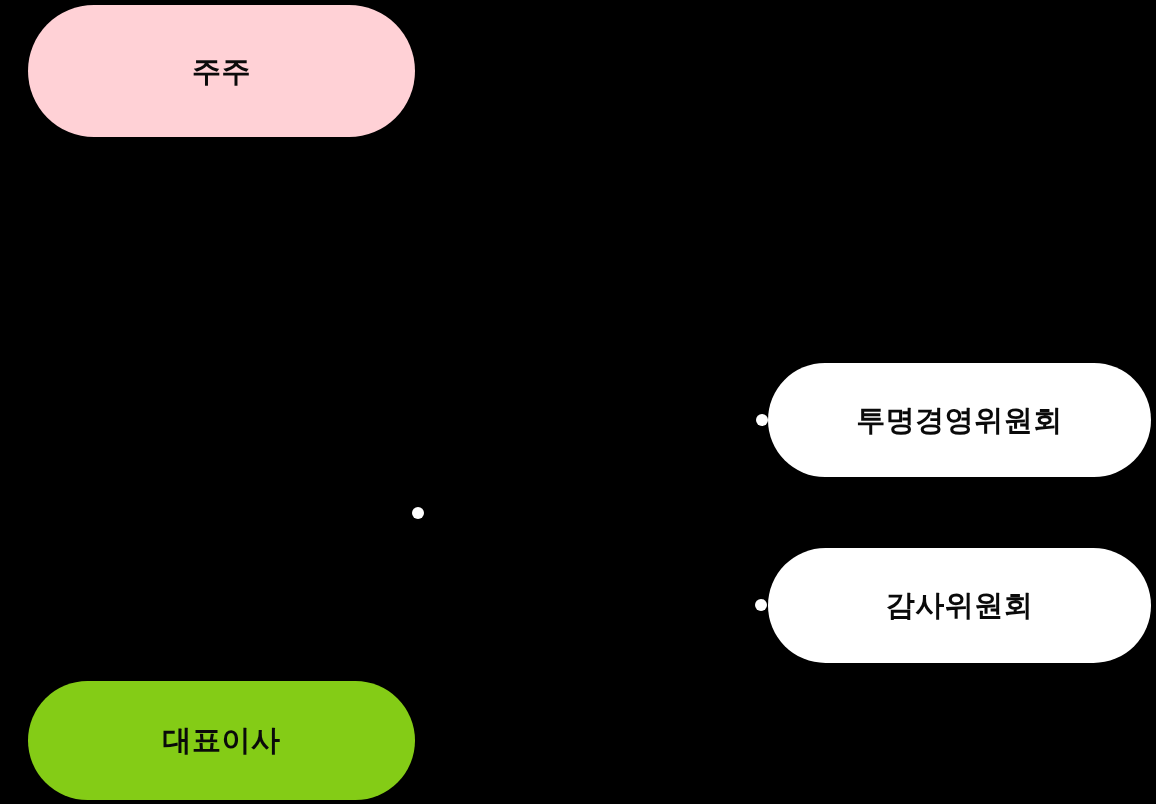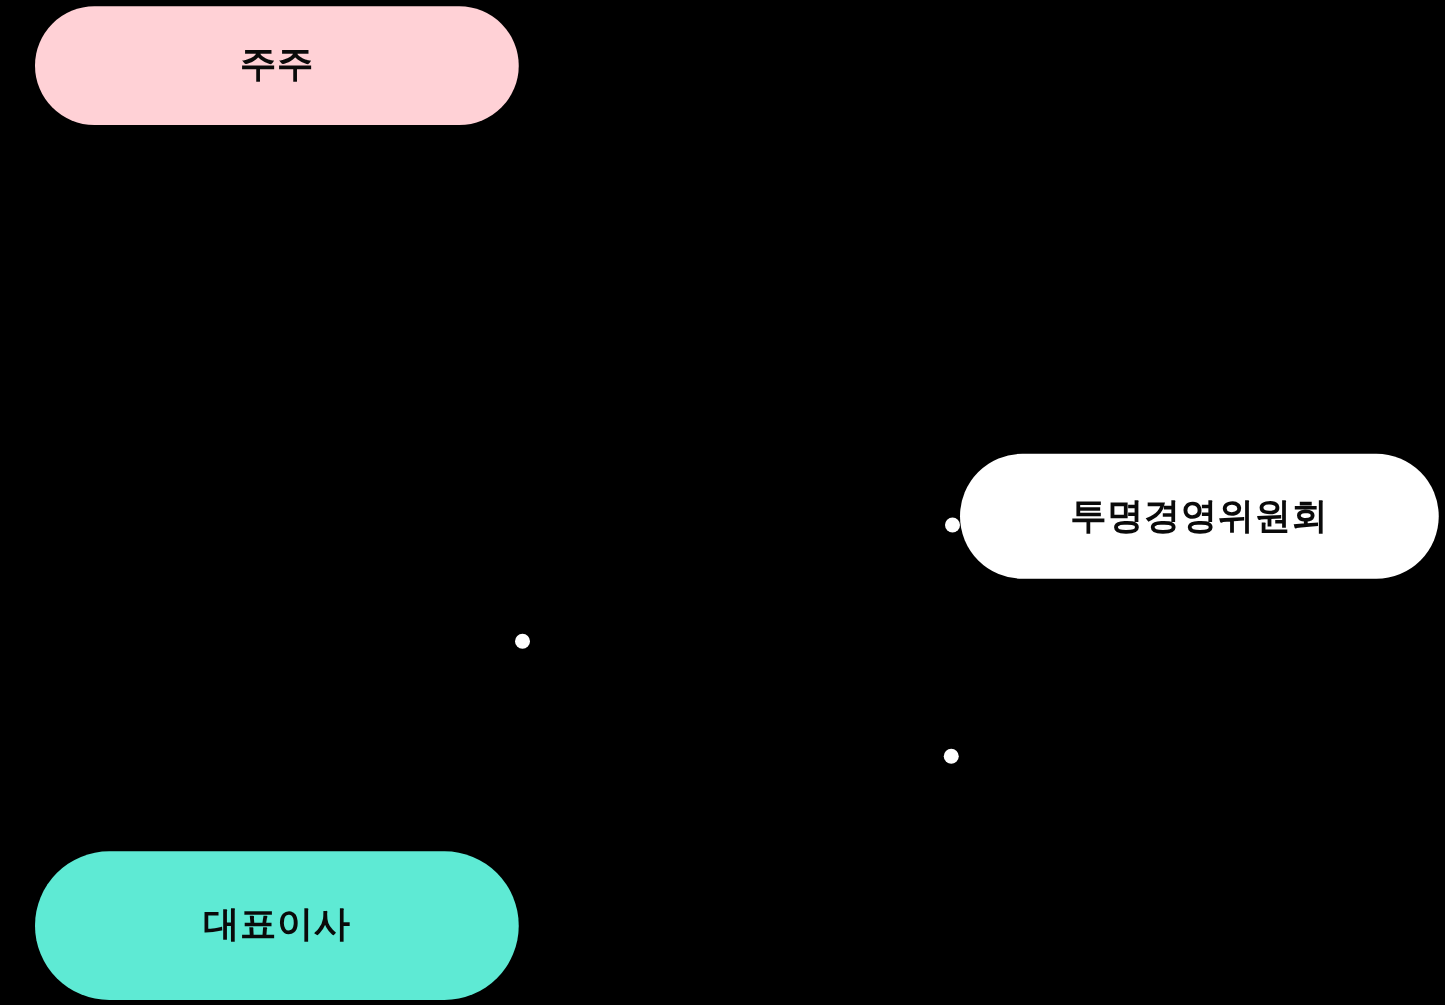--- a/index.html
+++ b/index.html
@@ -34,32 +34,35 @@
   .dot {
     position: absolute;
     border-radius: 50%;
   }
 </style>
 </head>
 <body>
 
 <div class="canvas">
 
-  <div class="pill" style="left: 28px; top: 5px; width: 387px; height: 95px; background: rgb(255, 209, 214);">
+  <div class="pill" style="left: 28px; top: 5px; width: 387px; height: 132px; background: rgb(255, 209, 214);">
     <span class="pill-label" style="color: rgb(10, 10, 10);">주주</span>
   </div>
 
 
 
-  <div class="pill" style="left: 28px; top: 681px; width: 387px; height: 119px; background: #5eead4;">
+  <div class="pill" style="left: 28px; top: 681px; width: 387px; height: 119px; background: #84cc16;">
     <span class="pill-label" style="color: rgb(10, 10, 10);">대표이사</span>
   </div>
 
-  <div class="pill" style="left: 768px; top: 363px; width: 383px; height: 100px; background: rgb(255, 255, 255);">
+  <div class="pill" style="left: 768px; top: 363px; width: 383px; height: 114px; background: rgb(255, 255, 255);">
     <span class="pill-label" style="color: rgb(10, 10, 10);">투명경영위원회</span>
   </div>
 
+  <div class="pill" style="left: 768px; top: 548px; width: 383px; height: 115px; background: rgb(255, 255, 255);">
+    <span class="pill-label" style="color: rgb(10, 10, 10);">감사위원회</span>
+  </div>
 
   <div class="dot" style="left: 412px; top: 507px; width: 12px; height: 12px; background: rgb(255, 255, 255);"></div>
   <div class="dot" style="left: 756px; top: 414px; width: 12px; height: 12px; background: rgb(255, 255, 255);"></div>
   <div class="dot" style="left: 755px; top: 599px; width: 12px; height: 12px; background: rgb(255, 255, 255);"></div>
 
 </div>
 
 </body></html>

